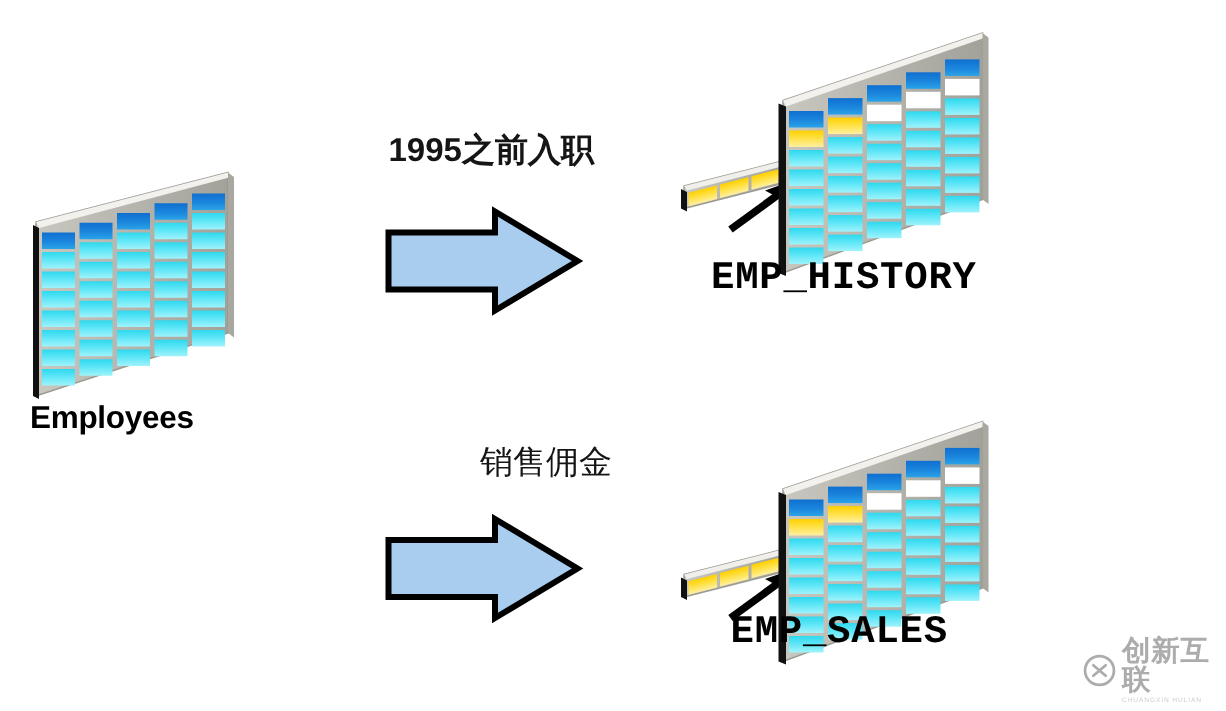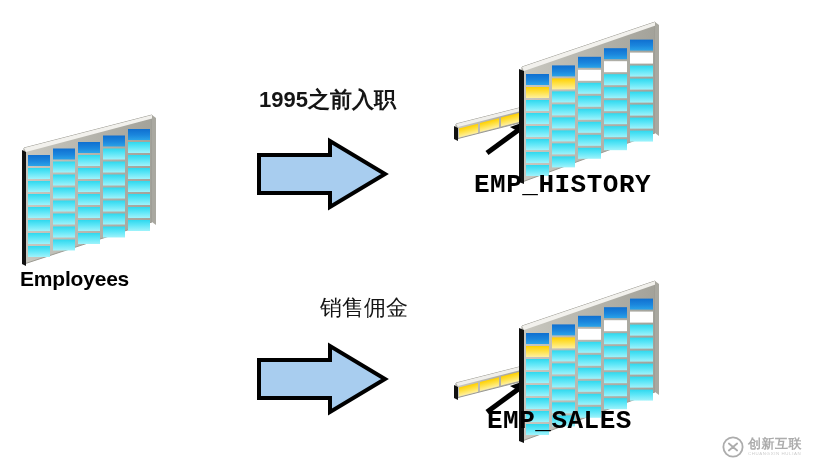--- a/index.html
+++ b/index.html
@@ -83,21 +83,21 @@
     width: 22px; height: 22px;
     flex: 0 0 22px;
   }
   #watermark .wm-text {
     display: flex;
     flex-direction: column;
     justify-content: center;
     line-height: 1;
   }
   #watermark .wm-main {
-    font-size: 13px;
+    font-size: 19px;
     font-weight: bold;
     color: #8d8d8d;
     letter-spacing: 0.5px;
     font-family: "Liberation Sans", "DejaVu Sans", sans-serif;
   }
   #watermark .wm-sub {
     font-size: 4.4px;
     color: #b9b9b9;
     letter-spacing: 0.6px;
     margin-top: 2px;

